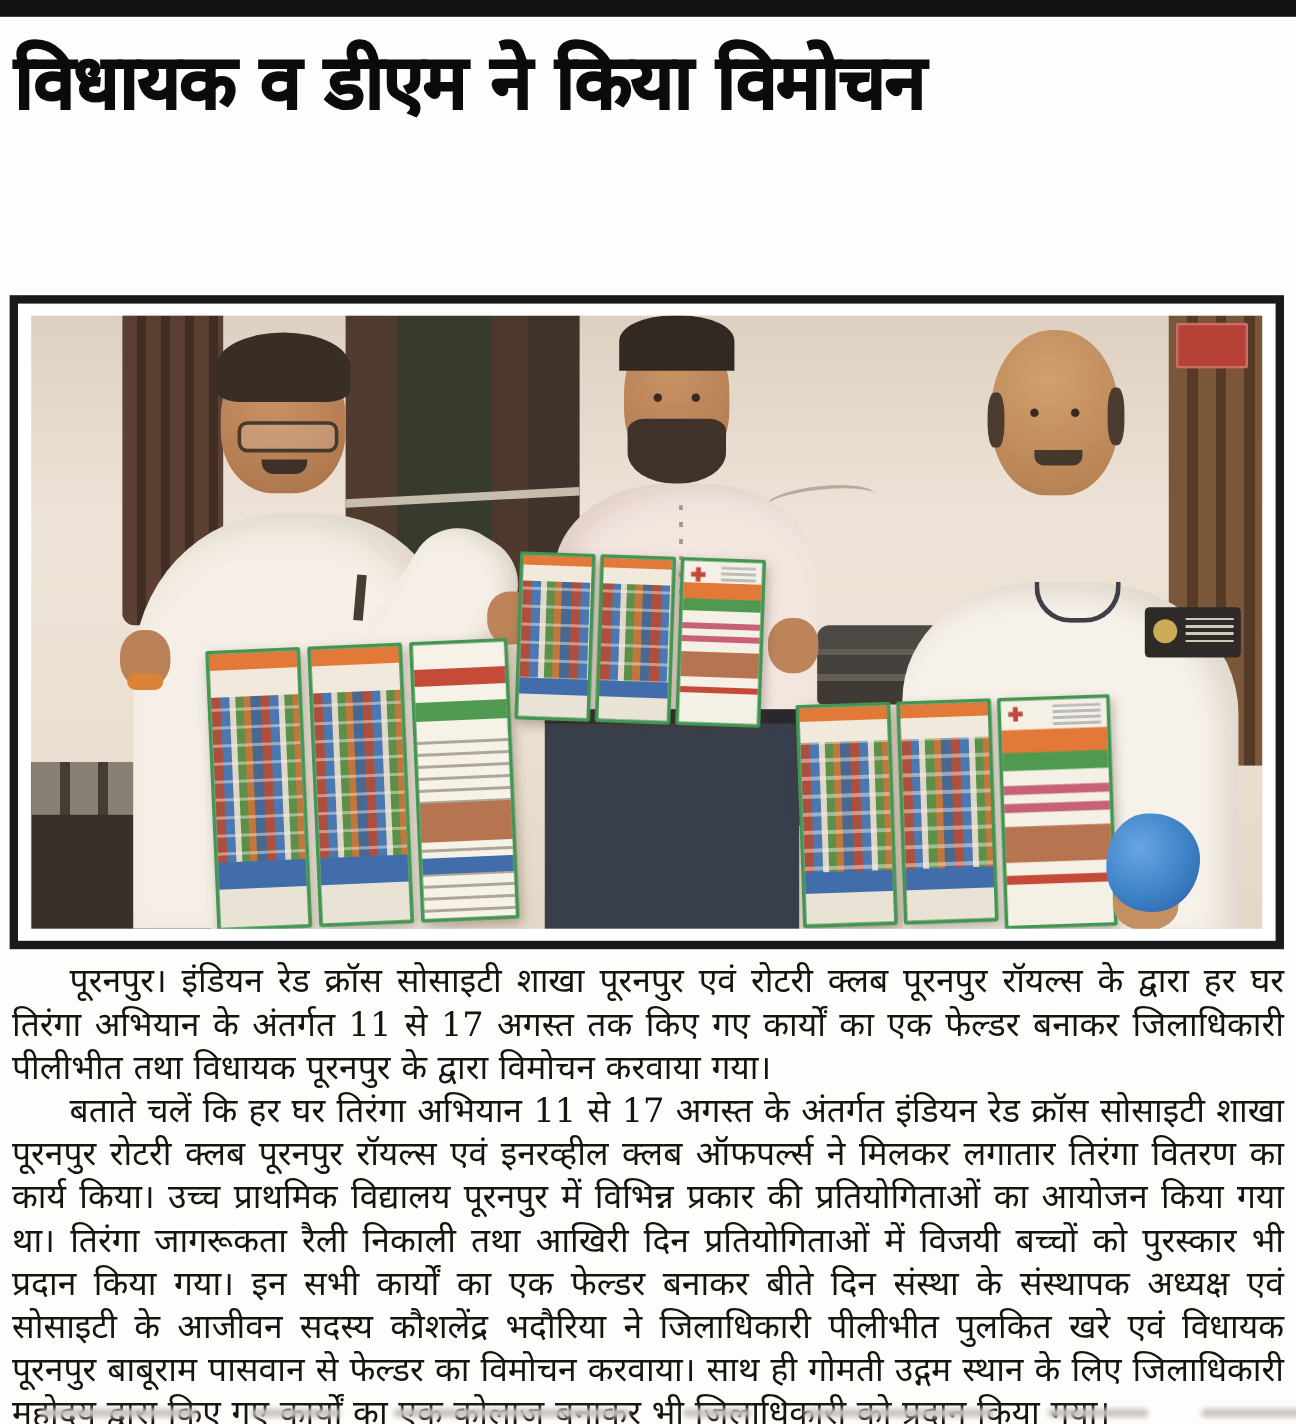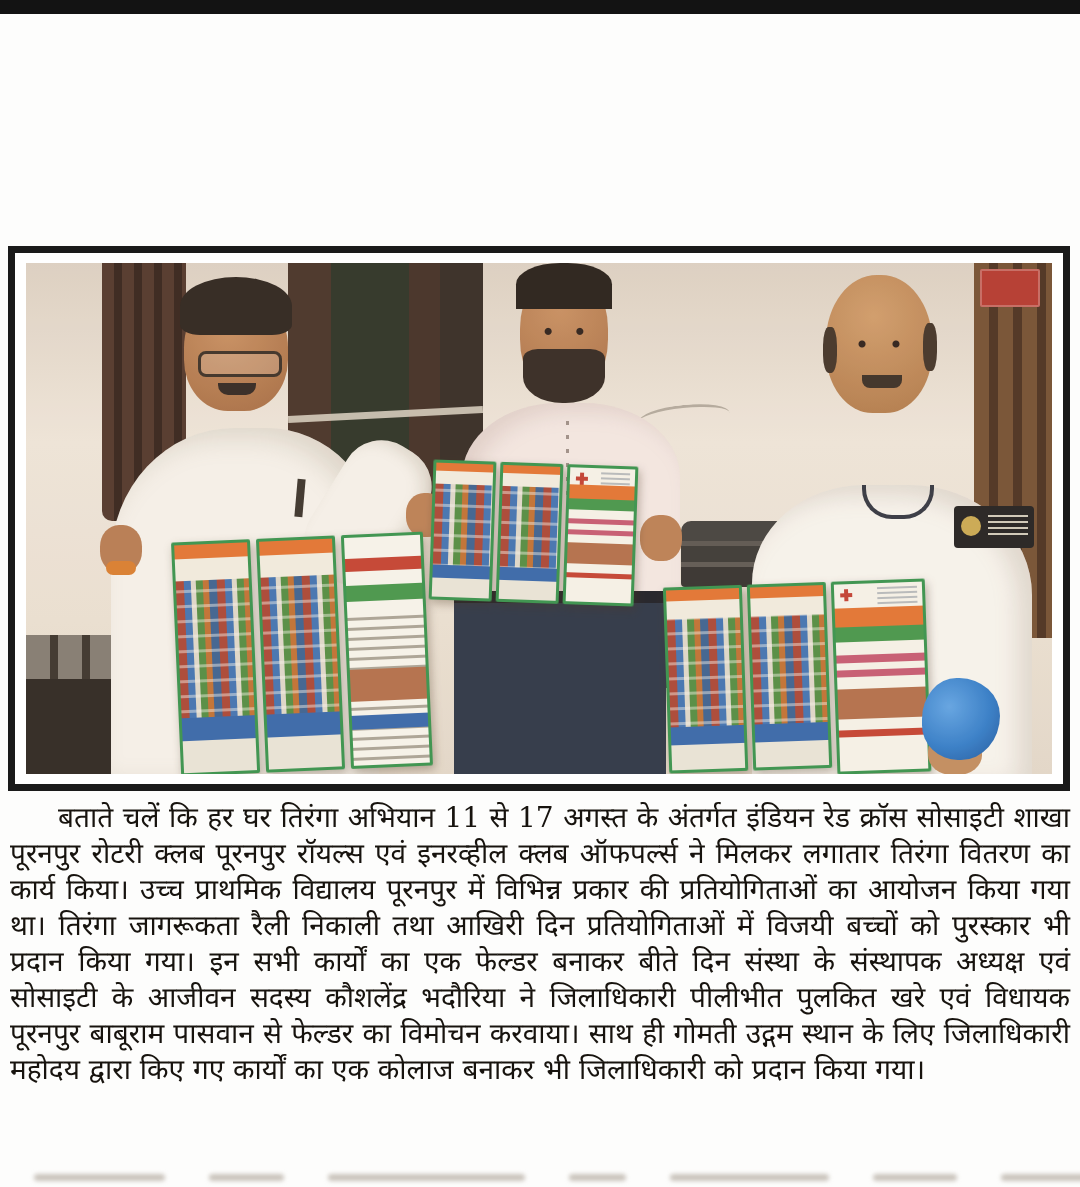--- a/index.html
+++ b/index.html
@@ -134,20 +134,21 @@
   .s1{width:140px;} .s2{width:80px;} .s3{width:210px;} .s4{width:60px;} .s5{width:170px;} .s6{width:90px;} .s7{width:120px;}
 </style>
 </head>
 <body>
 
 <div class="page">
 
   <div class="top-bar"></div>
 
   <h1 class="headline">
+    <span class="hl-line">विधायक व डीएम ने किया विमोचन</span>
   </h1>
 
   <figure class="photo-frame">
     <div class="photo">
 
       <div class="el" id="curtain"></div>
       <div class="el" id="door"></div>
       <div class="el" id="sill"></div>
       <div class="el" id="shelf"></div>
       <div class="el" id="redbox"></div>
@@ -201,20 +202,21 @@
         <div class="fpanel fp-cover p3"></div>
       </div>
       <div class="el" id="rm-hand"></div>
       <div class="el" id="rm-cloth"></div>
 
       <div class="el" id="tint"></div>
     </div>
   </figure>
 
   <div class="article">
+    <p>पूरनपुर। इंडियन रेड क्रॉस सोसाइटी शाखा पूरनपुर एवं रोटरी क्लब पूरनपुर रॉयल्स के द्वारा हर घर तिरंगा अभियान के अंतर्गत 11 से 17 अगस्त तक किए गए कार्यों का एक फेल्डर बनाकर जिलाधिकारी पीलीभीत तथा विधायक पूरनपुर के द्वारा विमोचन करवाया गया।</p>
     <p>बताते चलें कि हर घर तिरंगा अभियान 11 से 17 अगस्त के अंतर्गत इंडियन रेड क्रॉस सोसाइटी शाखा पूरनपुर रोटरी क्लब पूरनपुर रॉयल्स एवं इनरव्हील क्लब ऑफपर्ल्स ने मिलकर लगातार तिरंगा वितरण का कार्य किया। उच्च प्राथमिक विद्यालय पूरनपुर में विभिन्न प्रकार की प्रतियोगिताओं का आयोजन किया गया था। तिरंगा जागरूकता रैली निकाली तथा आखिरी दिन प्रतियोगिताओं में विजयी बच्चों को पुरस्कार भी प्रदान किया गया। इन सभी कार्यों का एक फेल्डर बनाकर बीते दिन संस्था के संस्थापक अध्यक्ष एवं सोसाइटी के आजीवन सदस्य कौशलेंद्र भदौरिया ने जिलाधिकारी पीलीभीत पुलकित खरे एवं विधायक पूरनपुर बाबूराम पासवान से फेल्डर का विमोचन करवाया। साथ ही गोमती उद्गम स्थान के लिए जिलाधिकारी महोदय द्वारा किए गए कार्यों का एक कोलाज बनाकर भी जिलाधिकारी को प्रदान किया गया।</p>
   </div>
 
   <div class="cutoff">
     <div class="smudge s1"></div>
     <div class="smudge s2"></div>
     <div class="smudge s3"></div>
     <div class="smudge s4"></div>
     <div class="smudge s5"></div>
     <div class="smudge s6"></div>

